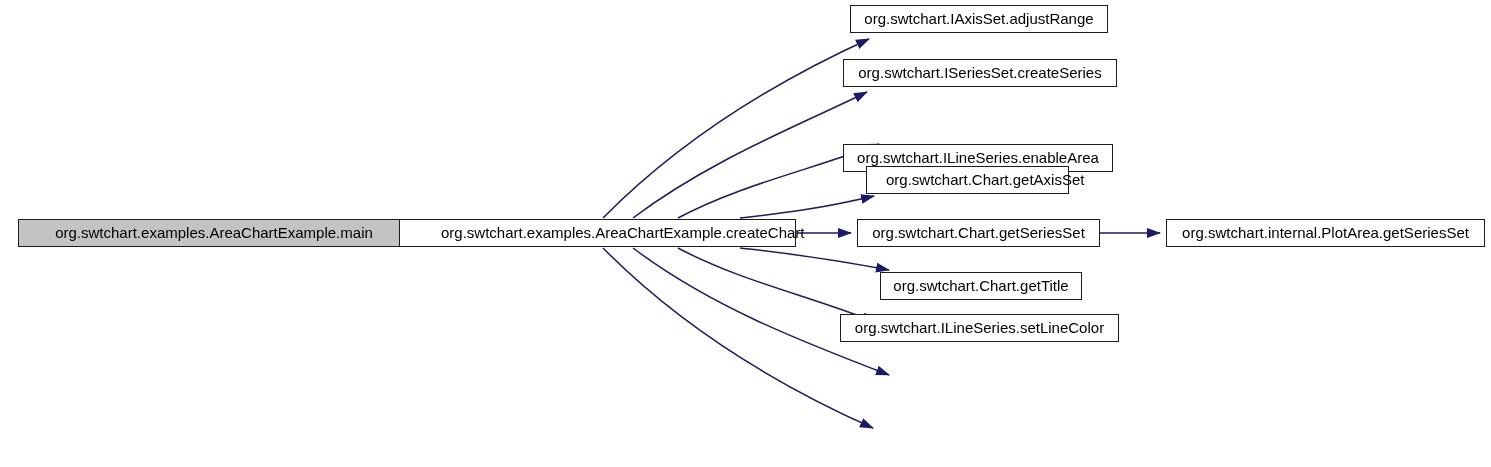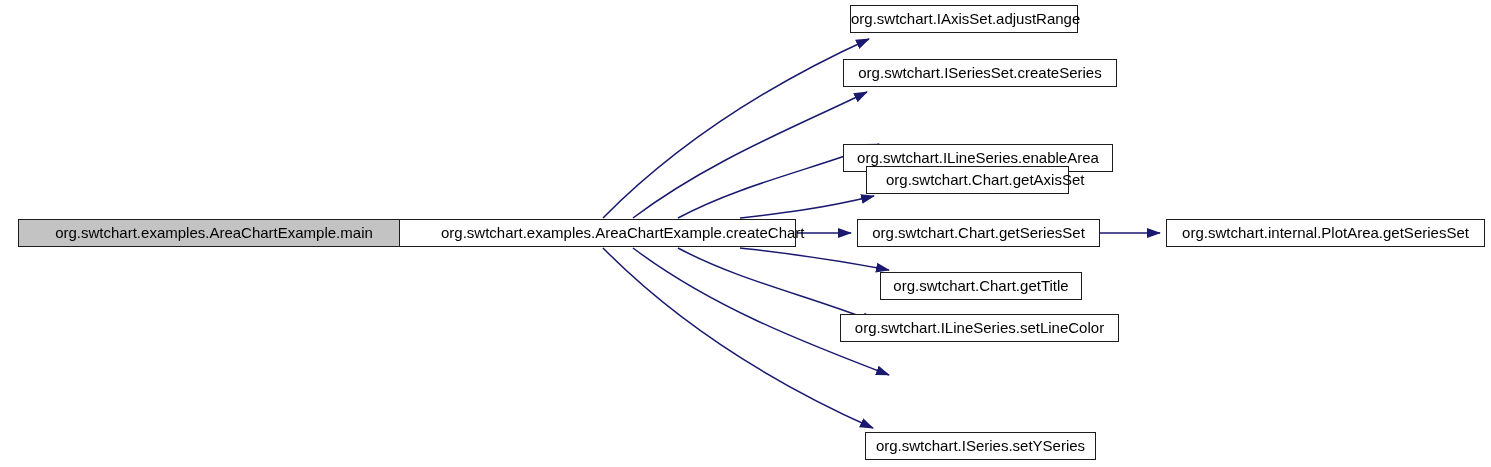--- a/index.html
+++ b/index.html
@@ -65,32 +65,31 @@
     <path class="edge-path" d="M678,248 C740,281 810,296 875,322" marker-end="url(#arrow)"></path>
     <path class="edge-path" d="M633,248 C710,306 800,341 889,375" marker-end="url(#arrow)"></path>
     <path class="edge-path" d="M603,248 C690,336 790,391 873,428" marker-end="url(#arrow)"></path>
     <path class="edge-path" d="M1100,233 L1160,233" marker-end="url(#arrow)"></path>
   </svg>
 
   <div class="node highlight" style="left:6px; top:219px; width:392px;margin-left:12px;">org.swtchart.examples.AreaChartExample.main</div>
 
   <div class="node" style="left:399px; top:219px; width:397px;padding-left:41px;">org.swtchart.examples.AreaChartExample.createChart</div>
 
-  <div class="node" style="left:850px; top:5px; width:228px;">org.swtchart.IAxisSet.adjustRange</div>
+  <div class="node" style="left:850px; top:5px; width:258px;">org.swtchart.IAxisSet.adjustRange</div>
 
   <div class="node" style="left:843px; top:59px; width:274px;">org.swtchart.ISeriesSet.createSeries</div>
 
   <div class="node" style="left:843px; top:112px; width:270px;margin-top:32px;">org.swtchart.ILineSeries.enableArea</div>
 
   <div class="node" style="left:866px; top:166px; width:203px;padding-left:19px;">org.swtchart.Chart.getAxisSet</div>
 
   <div class="node" style="left:857px; top:219px; width:243px;">org.swtchart.Chart.getSeriesSet</div>
 
   <div class="node" style="left:880px; top:272px; width:202px;">org.swtchart.Chart.getTitle</div>
 
   <div class="node" style="left:840px; top:314px; width:279px;">org.swtchart.ILineSeries.setLineColor</div>
 
 
-  <div class="node" style="left:865px; top:432px; width:231px;">org.swtchart.ISeries.setYSeries</div>
 
   <div class="node" style="left:1166px; top:219px; width:319px;">org.swtchart.internal.PlotArea.getSeriesSet</div>
 
 </div>
 
 </body></html>

